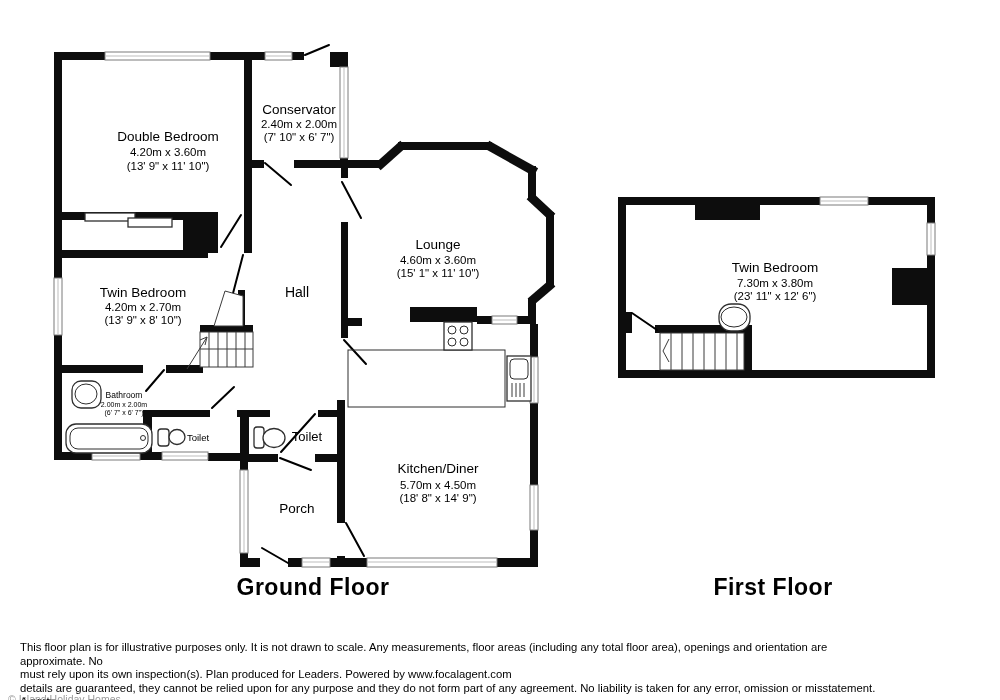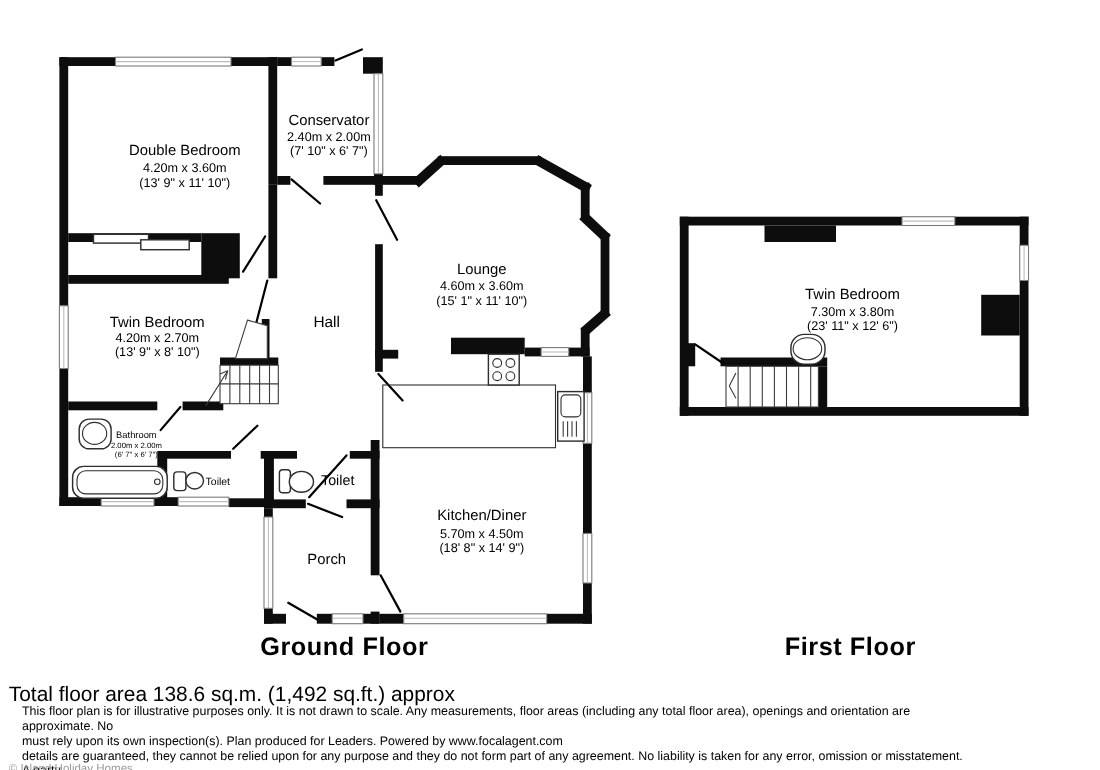--- a/index.html
+++ b/index.html
@@ -313,21 +313,20 @@
       <text class="rm" x="775" y="272">Twin Bedroom</text>
       <text class="dm" x="775" y="287">7.30m x 3.80m</text>
       <text class="dm" x="775" y="300">(23' 11" x 12' 6")</text>
     </g>
   </g>
 </svg>
 
 <div class="floor-title" style="left:613px;top:574px;">First Floor</div>
 <div class="floor-title" style="left:153px;top:574px;">Ground Floor</div>
 
-<div id="total-area">Total floor area 138.6 sq.m. (1,492 sq.ft.) approx</div>
 <div id="disclaimer">
   <div>This floor plan is for illustrative purposes only. It is not drawn to scale. Any measurements, floor areas (including any total floor area), openings and orientation are approximate. No</div>
   <div>must rely upon its own inspection(s). Plan produced for Leaders. Powered by www.focalagent.com</div>
   <div>details are guaranteed, they cannot be relied upon for any purpose and they do not form part of any agreement. No liability is taken for any error, omission or misstatement. A party</div>
 </div>
 <div id="copyright">© Island Holiday Homes</div>
 
 </div>
 
 </body></html>

